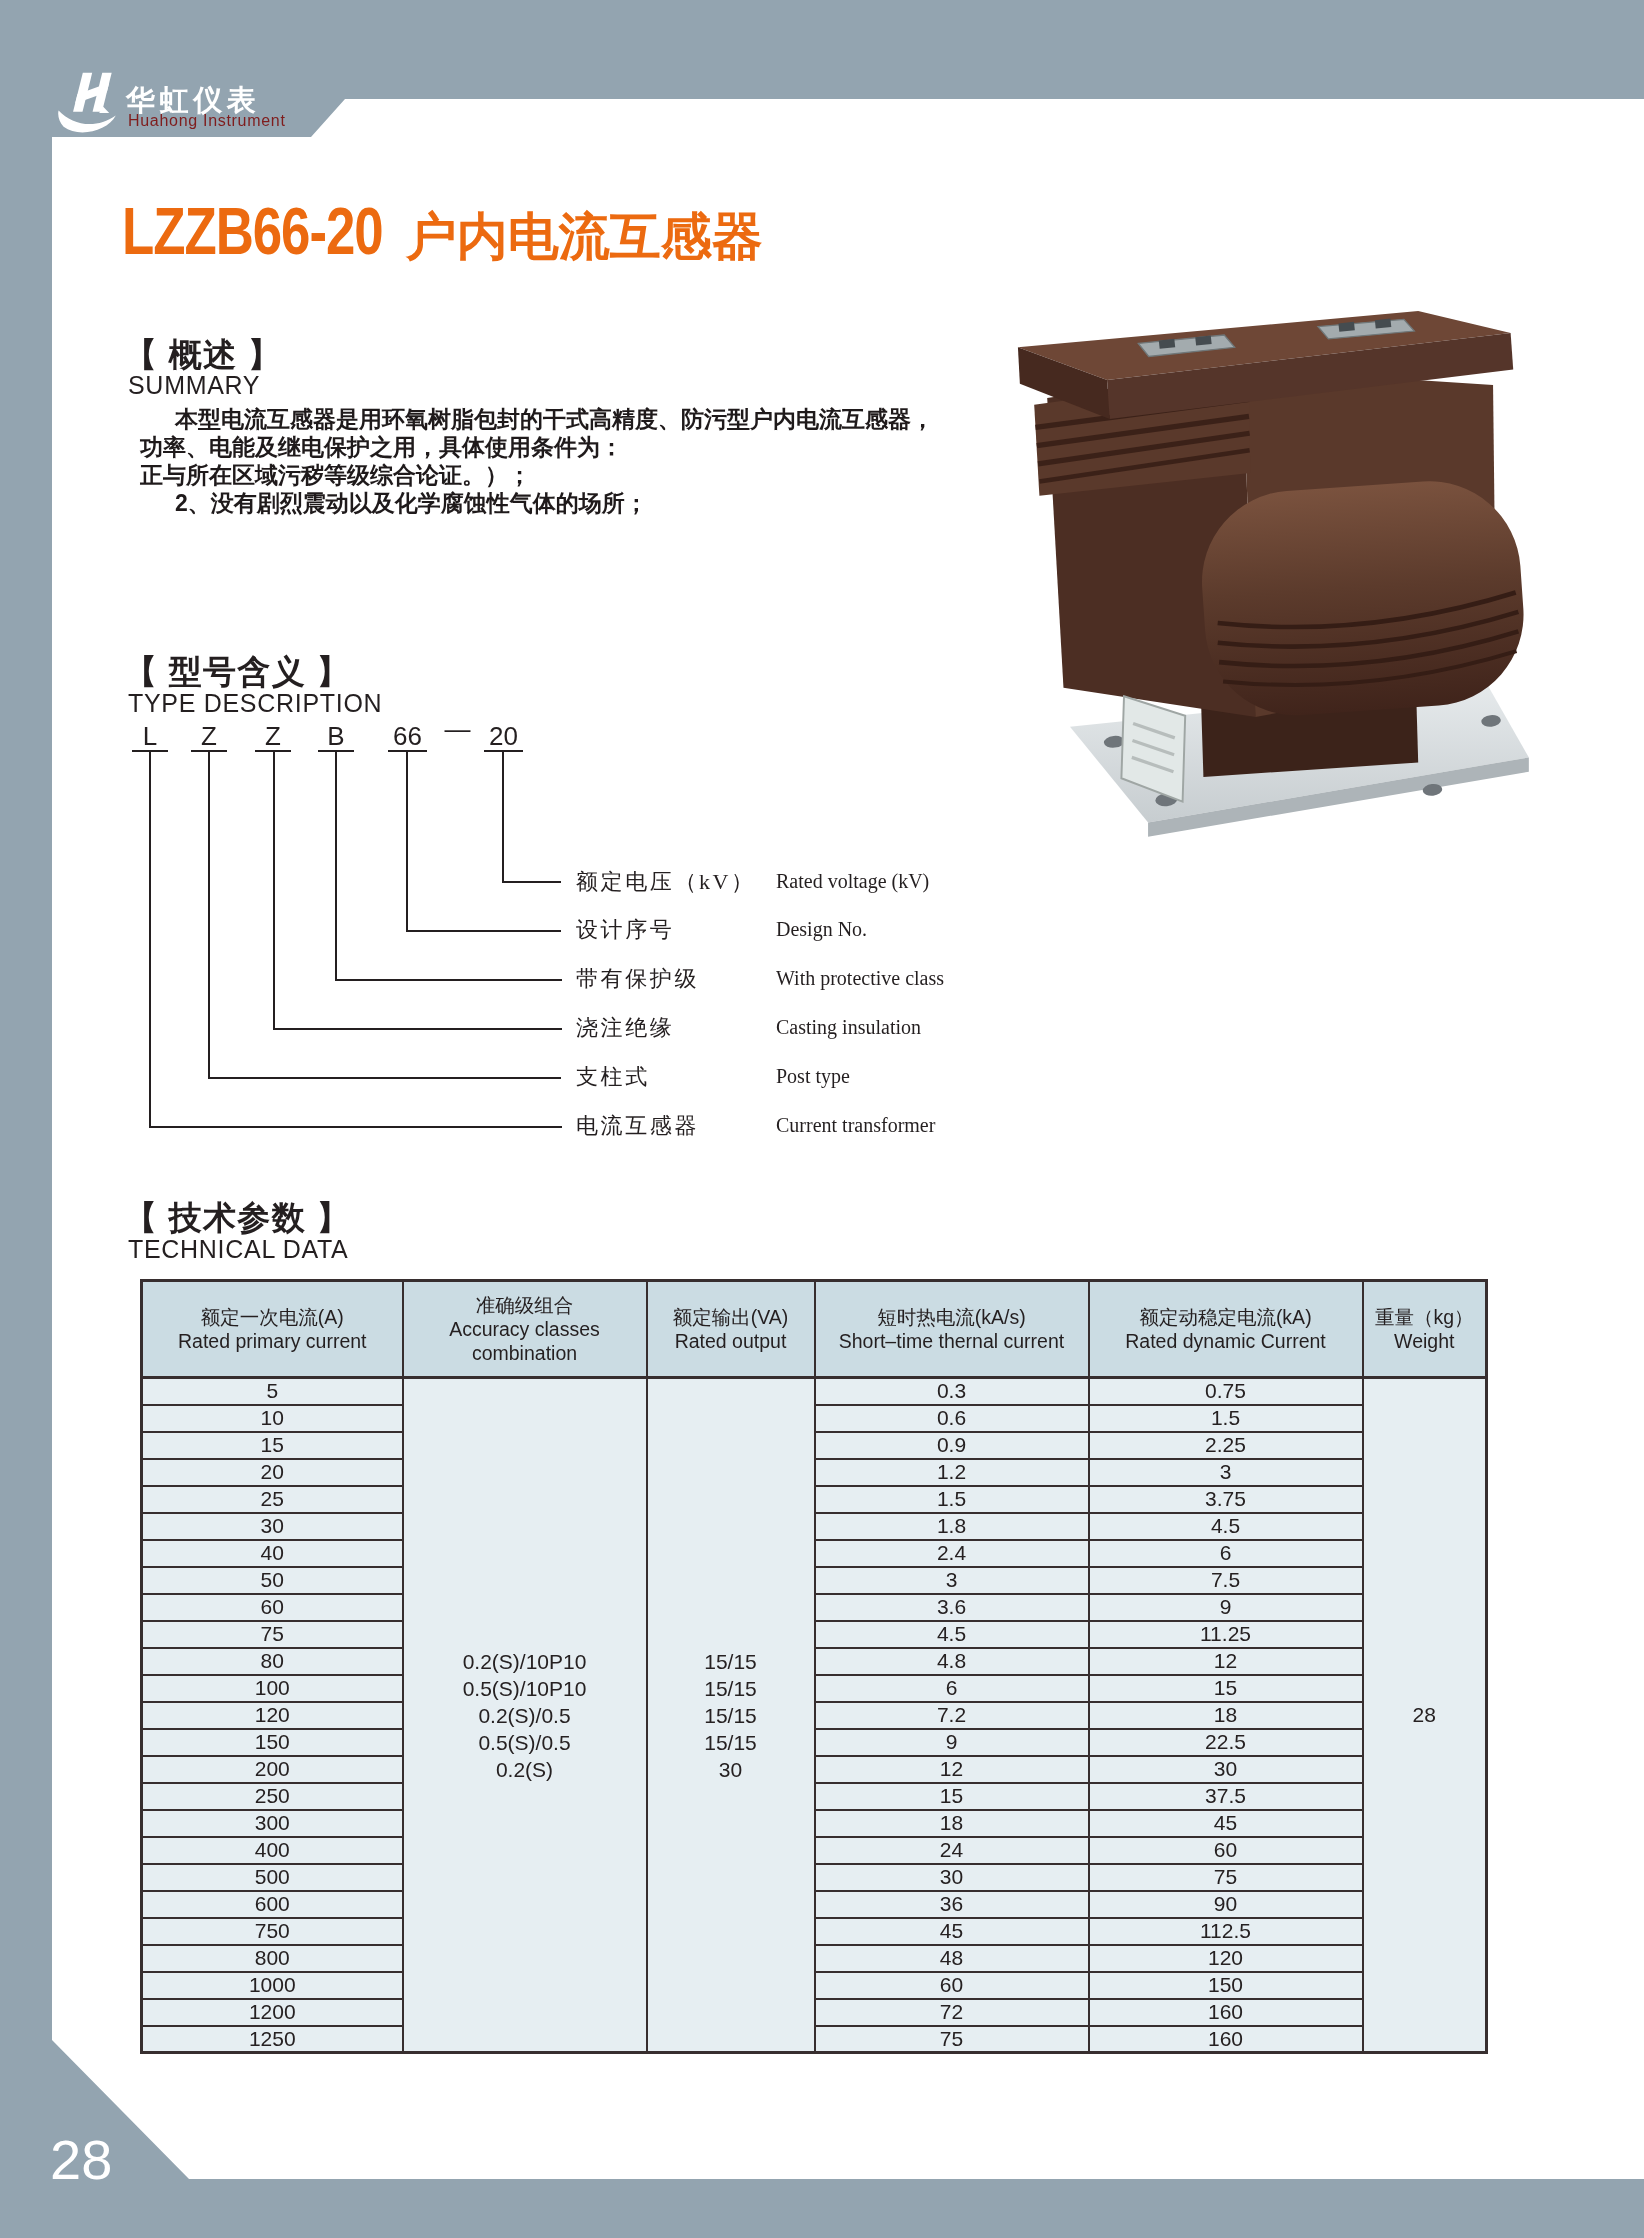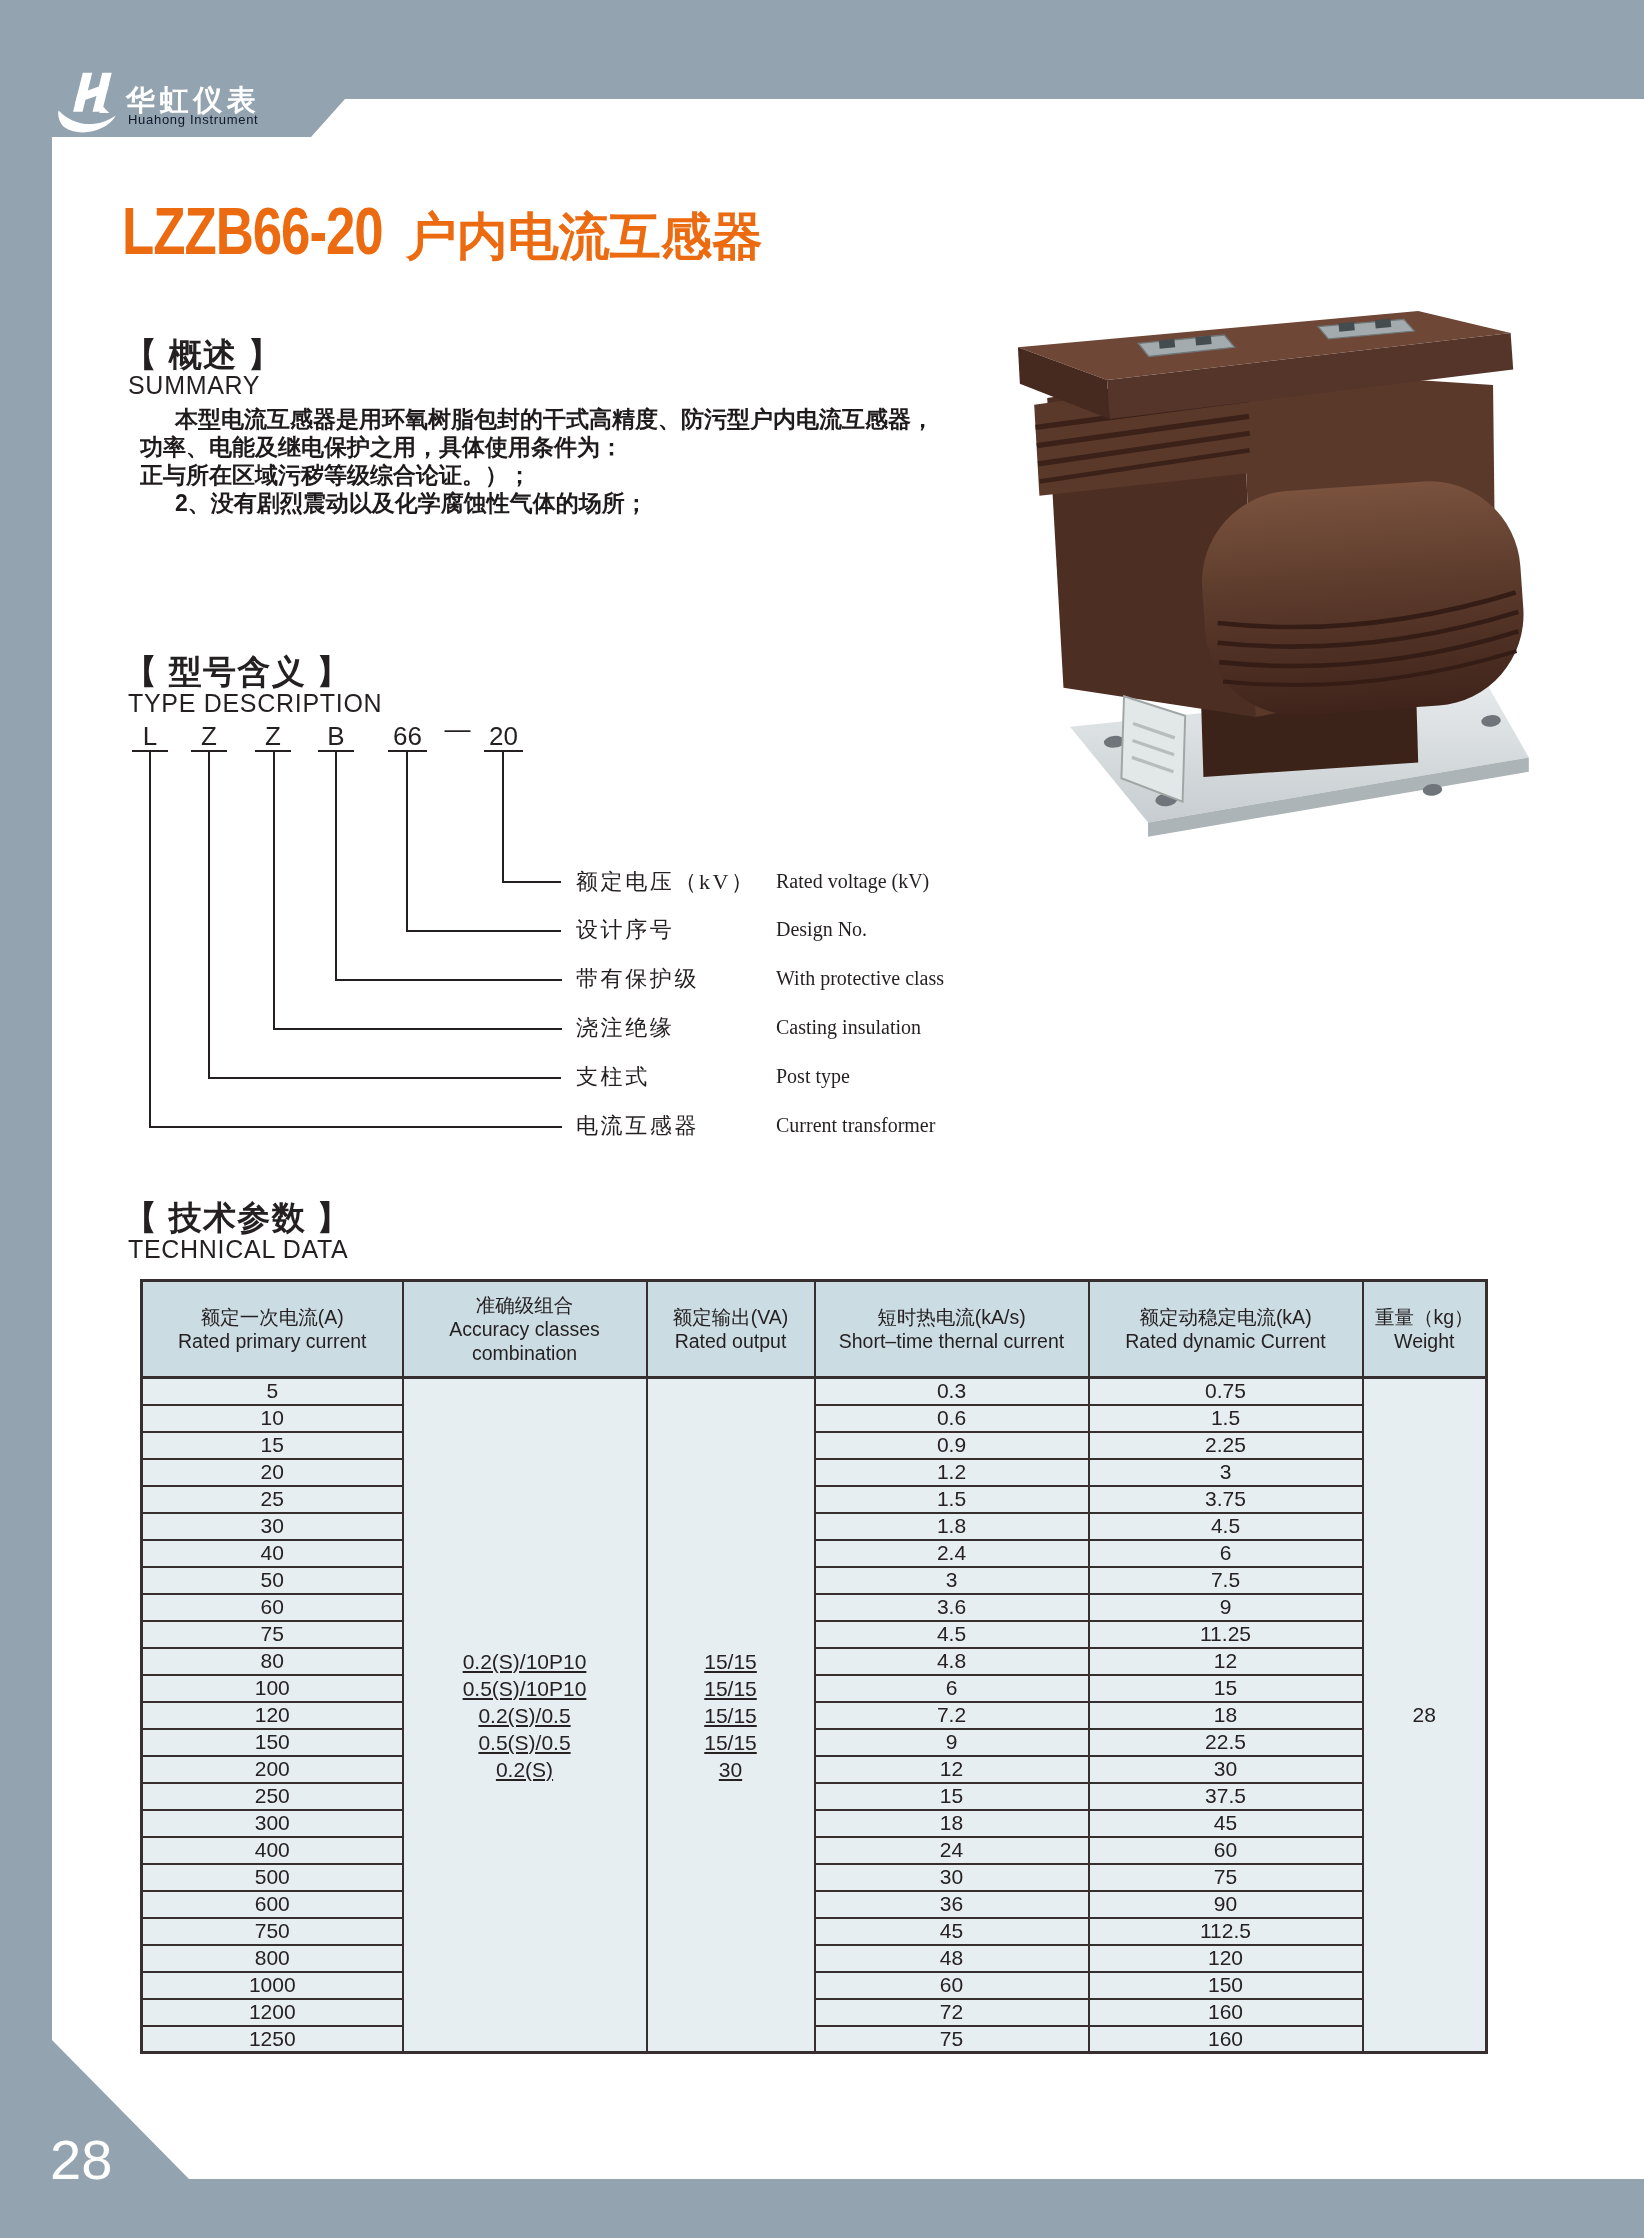--- a/index.html
+++ b/index.html
@@ -9,21 +9,21 @@
   
   .sheet {
     position:absolute; left:52px; top:99px; width:1593px; height:2080px;
     background:#ffffff;
     clip-path: polygon(293px 0, 1593px 0, 1593px 2080px, 137px 2080px, 0 1941px, 0 38px, 259px 38px);
   }
 
   
   .logo-mark { position:absolute; left:56px; top:69px; width:63px; height:66px; }
   .brand-cn { position:absolute; left:126px; top:81px; font-size:29px; font-weight:bold; color:#ffffff; letter-spacing:4.6px; }
-  .brand-en { position:absolute; left:128px; top:112px; font-size:13px; color:#0f172a; letter-spacing:0.7px; }
+  .brand-en { position:absolute; left:128px; top:112px; font-size:16px; color:#7f1d1d; letter-spacing:0.7px; }
 
   
   .page-num { position:absolute; left:50px; top:2127px; font-size:56px; color:#ffffff; }
 
   
   .doc-title { position:absolute; left:122px; top:193px; height:60px; white-space:nowrap; color:#EC6A10; }
   .doc-title .lat { display:inline-block; font-size:66px; font-weight:bold; transform:scaleX(.80); transform-origin:left bottom; letter-spacing:-1.3px; vertical-align:baseline; }
   .doc-title .cjk { display:inline-block; font-size:51px; font-weight:bold; vertical-align:baseline; margin-left:-42px;text-align:center; }
 
   
@@ -43,21 +43,21 @@
   .lbl-en { position:absolute; left:776px; width:300px; height:31px; line-height:31px; font-family:"Liberation Serif", serif; font-size:20px; color:#241F20; }
 
   
   table.tech { position:absolute; left:140px; top:1279px; width:1345px; border-collapse:collapse; table-layout:fixed; }
   table.tech th, table.tech td { border:2px solid #372E2F; text-align:center; vertical-align:middle; }
   table.tech { border:3.3px solid #372E2F; }
   table.tech th { height:97px; background:#CBDCE3; font-weight:normal; border-bottom:3.3px solid #372E2F; }
   table.tech td { height:27px; background:#E6EEF2; font-size:21px; color:#262122; }
   .th-cn { font-size:19.5px; line-height:25px; color:#241F20; }
   .th-en { font-size:19.5px; line-height:23.4px; color:#241F20; white-space:pre-line; }
-  td.merged div.mline { line-height:27px; font-size:21px;text-decoration:underline; }
+  td.merged div.mline { line-height:27px; font-size:21px; }
 
   
   .product { position:absolute; left:1008px; top:307px; width:521px; height:563px; }
 </style>
 </head>
 <body>
 
 <div class="sheet"></div>
 
 <svg class="logo-mark" viewBox="0 0 100 105" aria-hidden="true">

